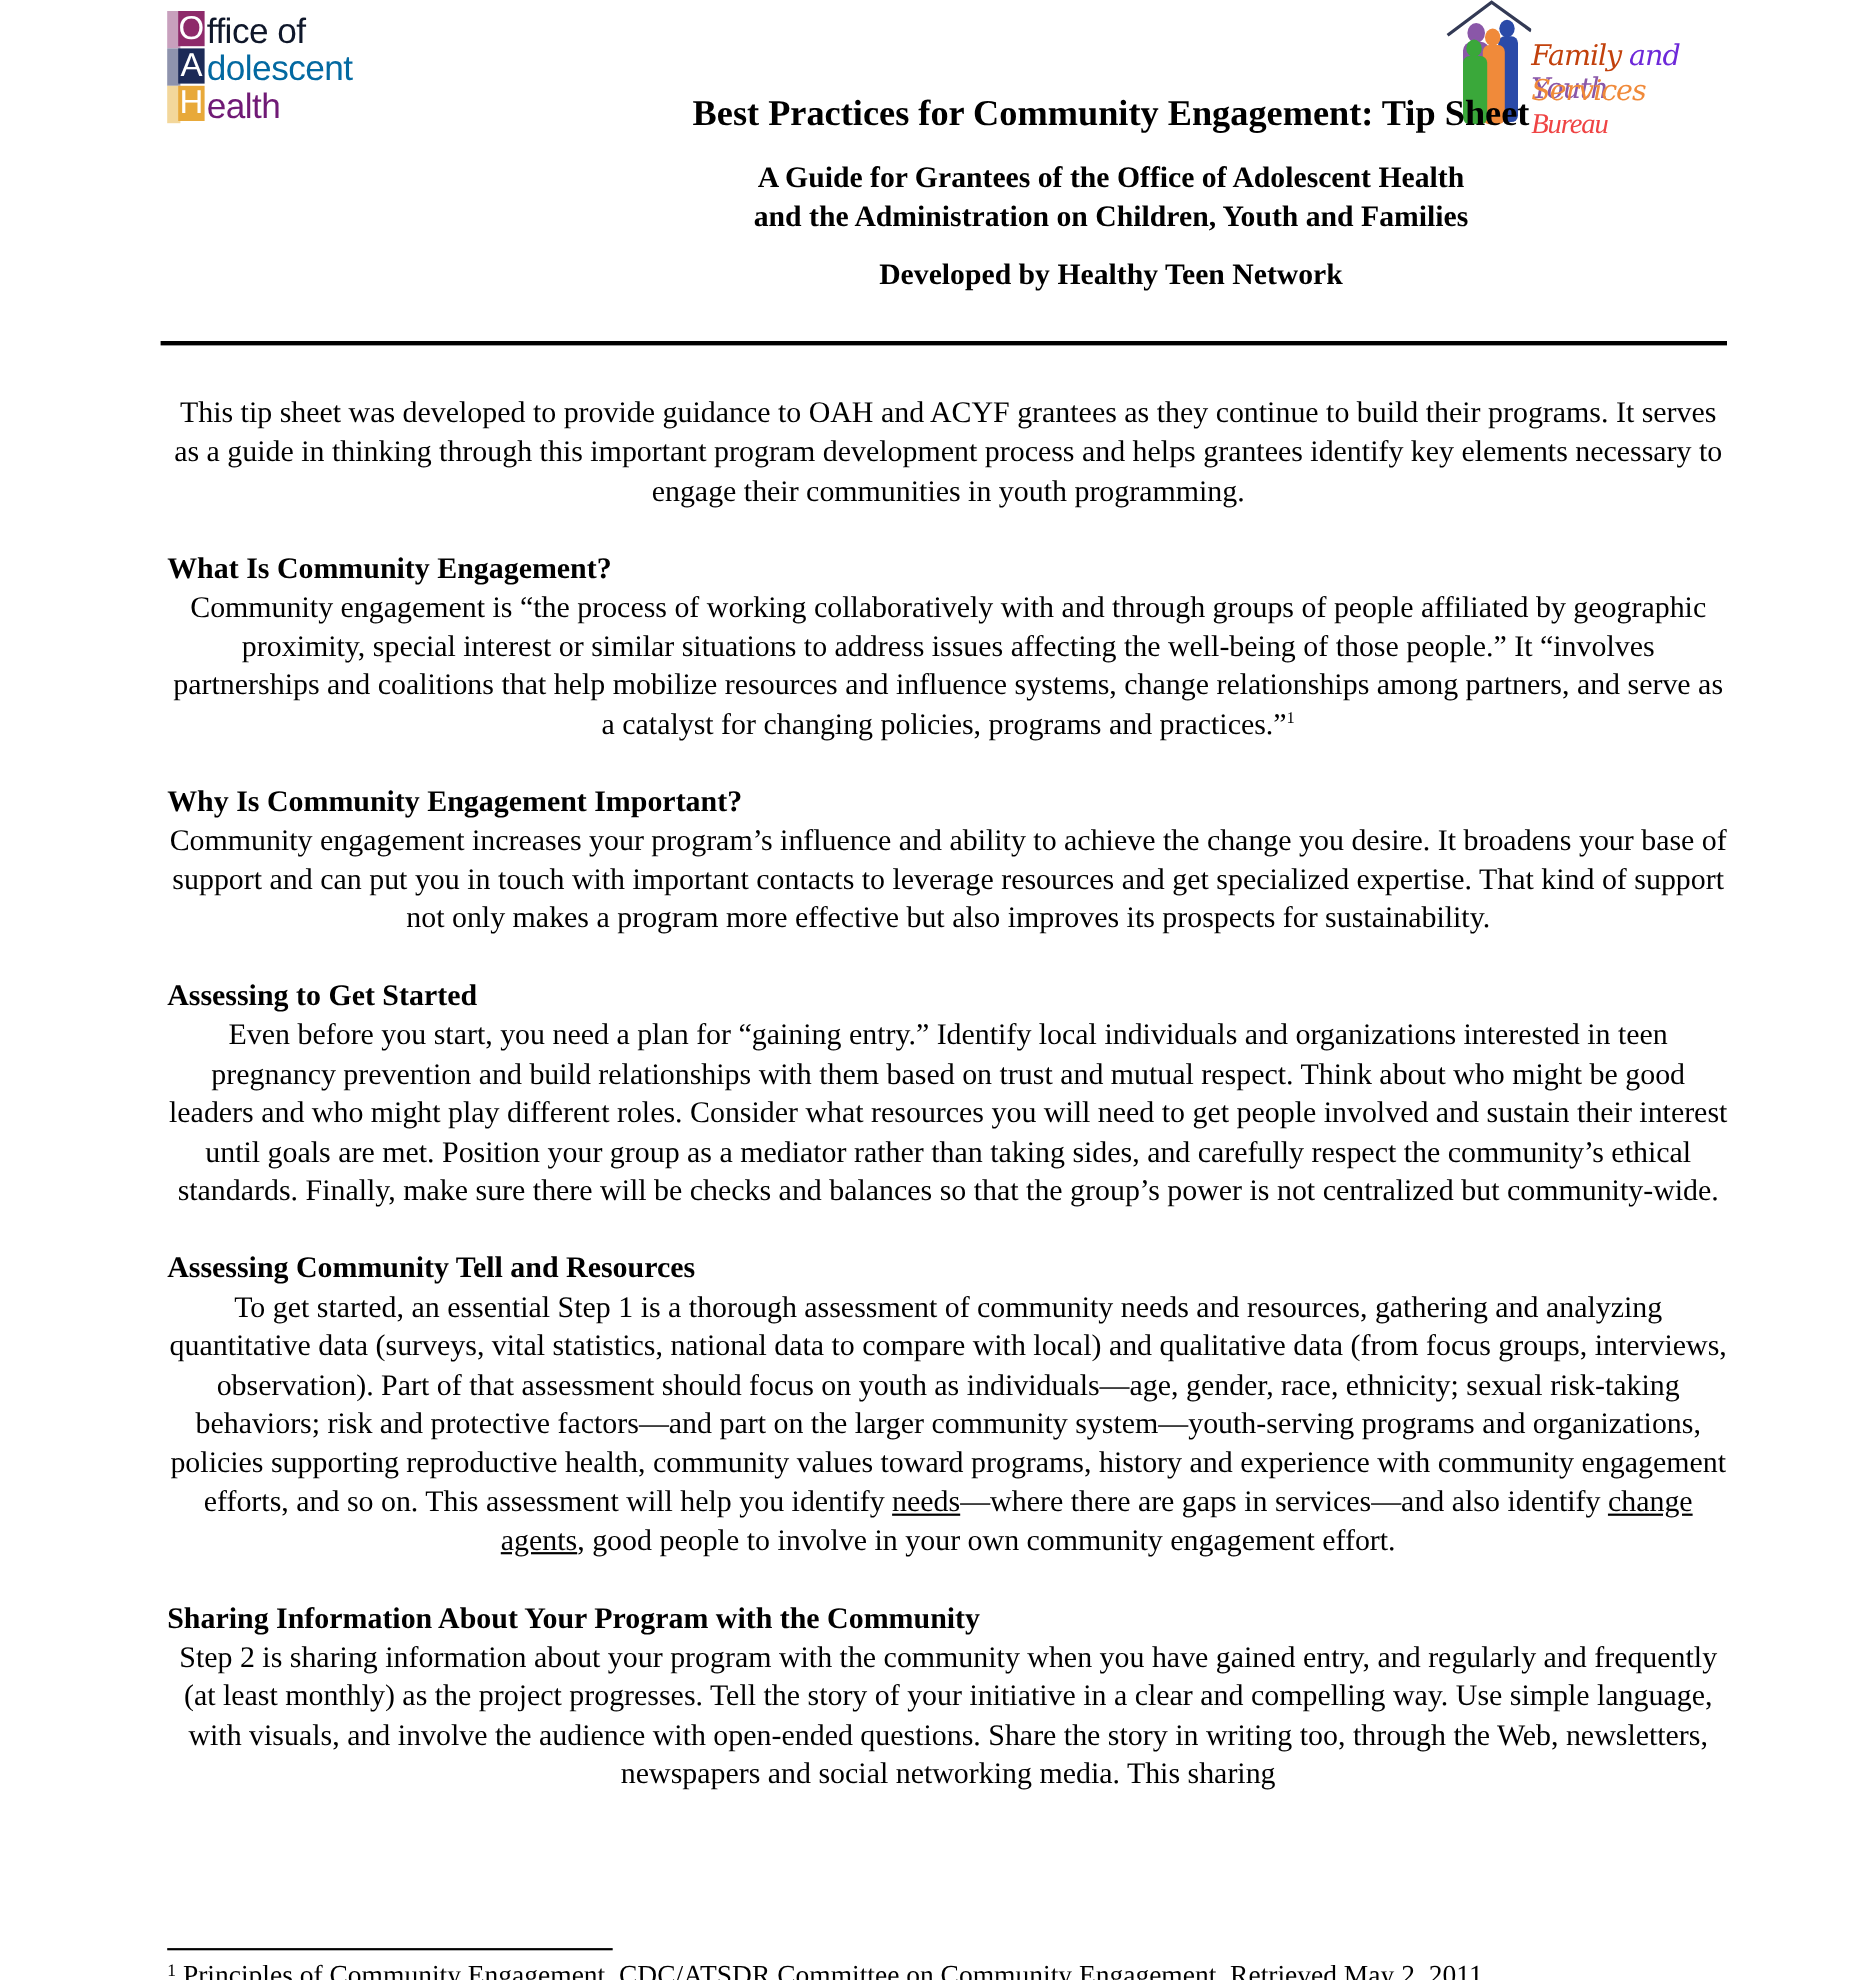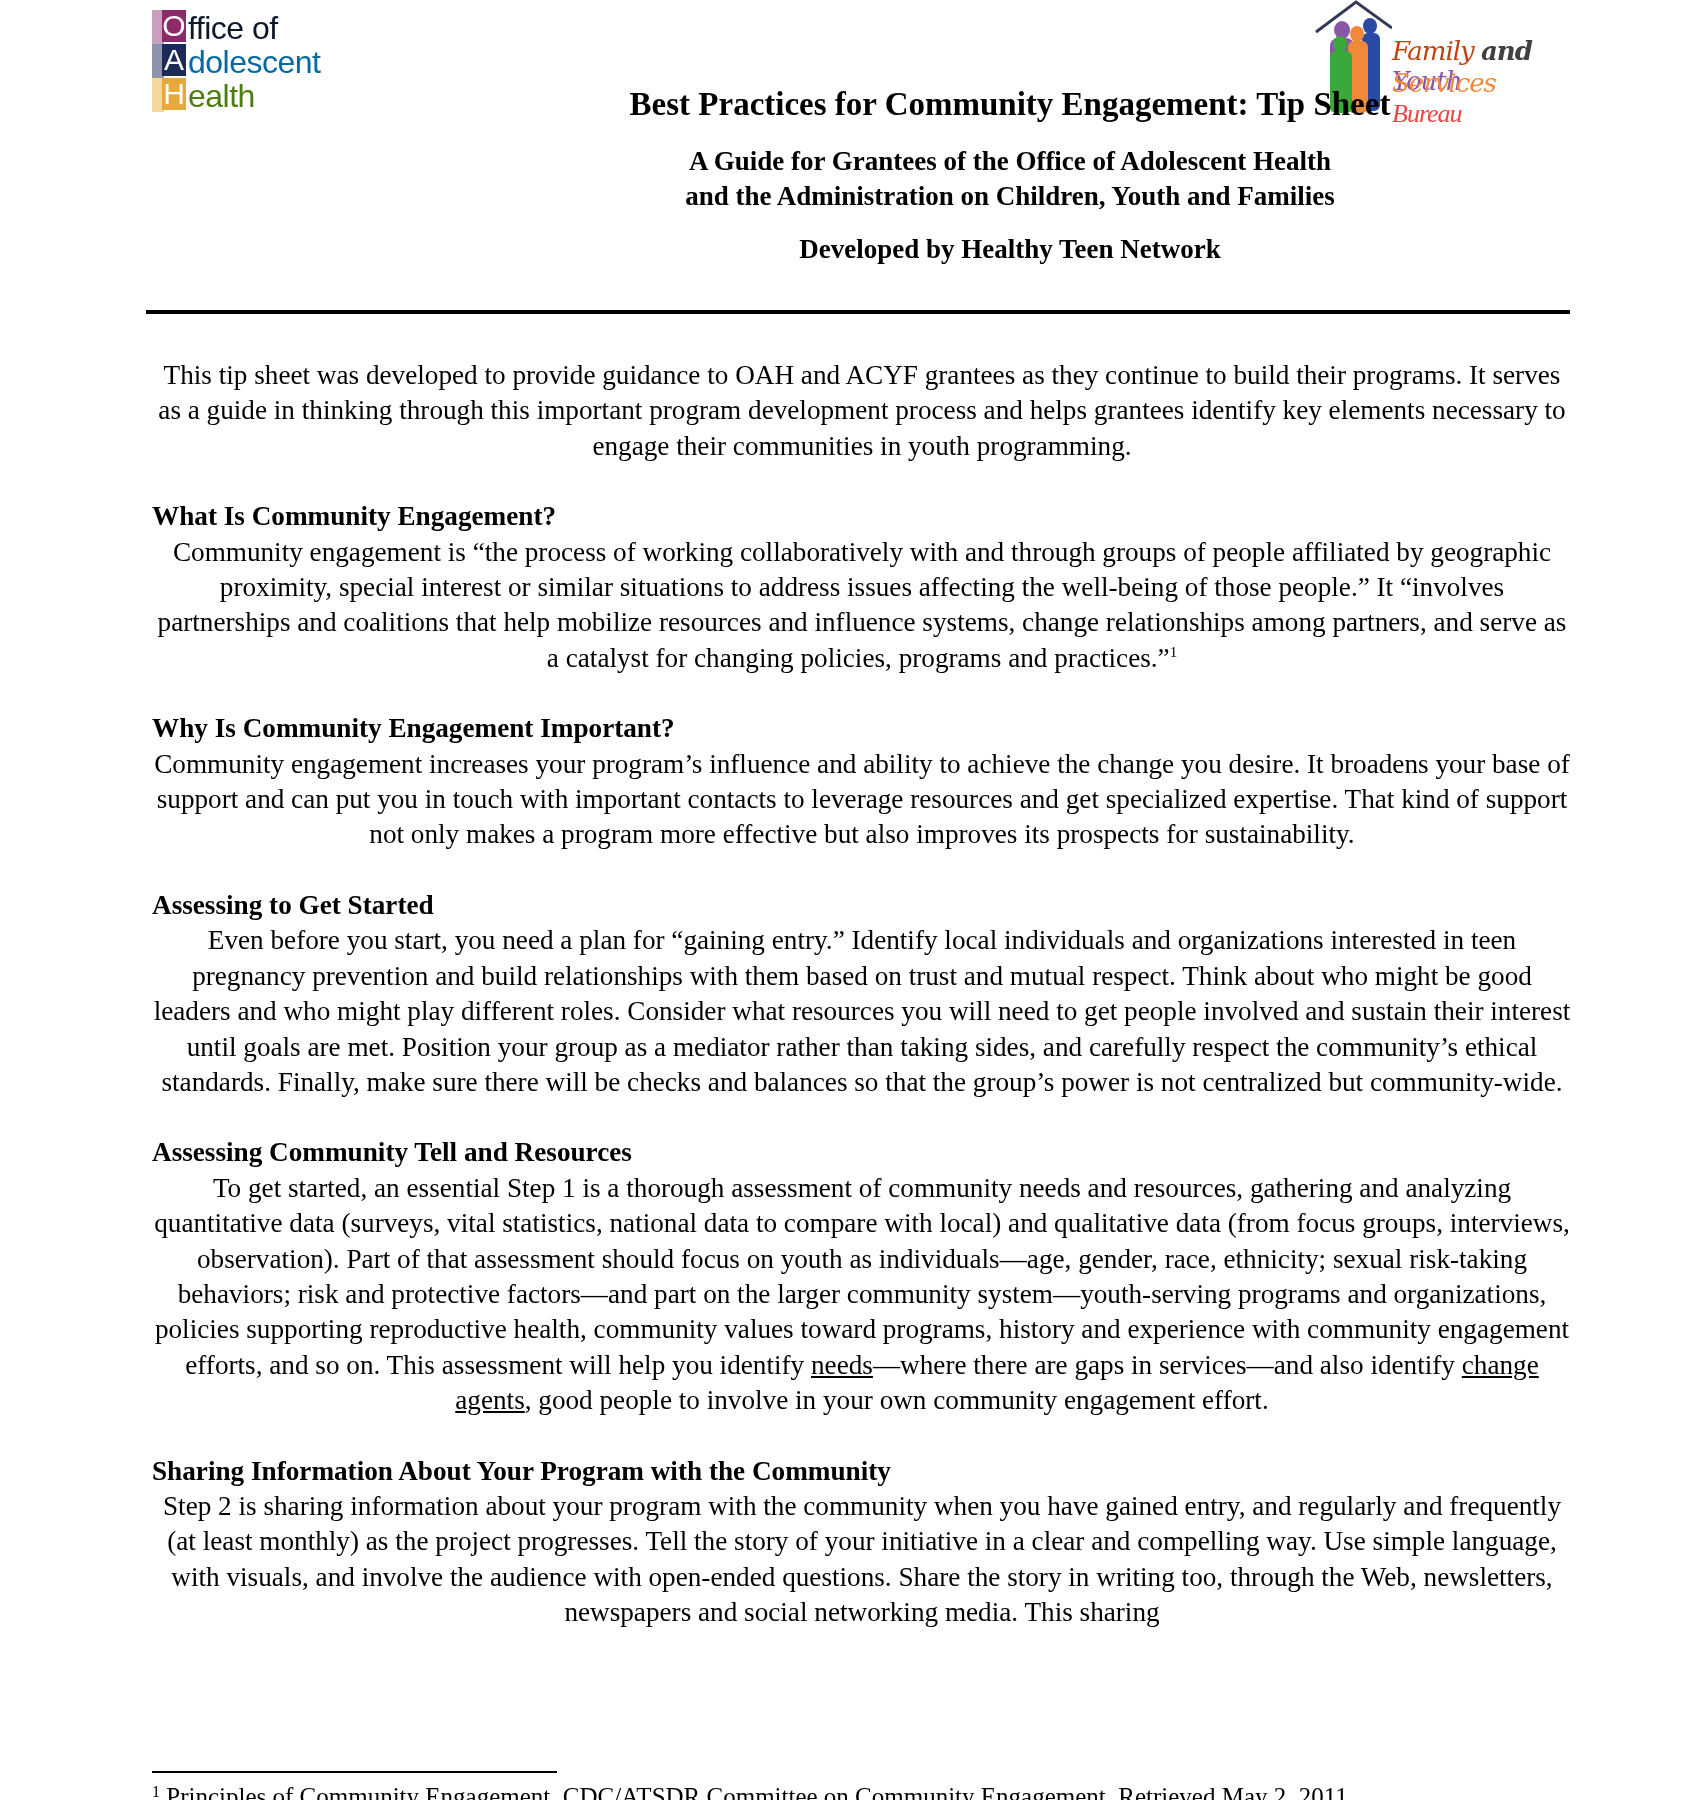--- a/index.html
+++ b/index.html
@@ -46,37 +46,37 @@
 
 <div class="oah-logo">
   <div class="strip" style="top:4px;background:#c8a0bd;"></div>
   <div class="strip" style="top:38px;background:#8e93ad;"></div>
   <div class="strip" style="top:72px;background:#f3d79b;"></div>
   <div class="box" style="top:4px;background:#8e2a6a;">O</div>
   <div class="box" style="top:38px;background:#1c2a57;">A</div>
   <div class="box" style="top:72px;background:#e8a93a;">H</div>
   <div class="word" style="top:6px;color:#0f172a;">ffice of</div>
   <div class="word" style="top:40px;color:#0369a1;">dolescent</div>
-  <div class="word" style="top:74px;color:#4d7c0f;">ealth</div>
+  <div class="word" style="top:74px;color:#701a75;">ealth</div>
 </div>
 
 <div class="fysb-logo">
   <svg width="80" height="122" viewBox="0 0 80 122">
     <polyline points="4,32 44,2 80,28" fill="none" stroke="#333a55" stroke-width="3"></polyline>
     <ellipse cx="30" cy="30" rx="8" ry="9" fill="#8a57a8"></ellipse>
     <rect x="18" y="38" width="24" height="70" rx="8" fill="#8a57a8"></rect>
     <ellipse cx="58" cy="26" rx="7" ry="8" fill="#2a4aa8"></ellipse>
     <rect x="50" y="33" width="18" height="78" rx="6" fill="#2a4aa8"></rect>
     <ellipse cx="45" cy="34" rx="7" ry="8" fill="#f08a3a"></ellipse>
     <rect x="36" y="41" width="20" height="72" rx="6" fill="#f08a3a"></rect>
     <ellipse cx="28" cy="44" rx="7" ry="8" fill="#3aa83a"></ellipse>
     <rect x="18" y="51" width="22" height="62" rx="6" fill="#3aa83a"></rect>
   </svg>
   <div class="text1">
-    <span style="color:#c2410c;">Family </span><span style="color:#404040;font-weight:bold;">and </span><span style="color:#8a57a8;">Youth</span>
+    <span style="color:#c2410c;">Family </span><span style="color:#6d28d9;">and </span><span style="color:#8a57a8;">Youth</span>
   </div>
   <div class="text2">
     <span style="color:#f08a3a;">Services </span><span style="color:#ef4444;font-family:Liberation Serif, serif;">Bureau</span>
   </div>
 </div>
 
 <div class="header title">Best Practices for Community Engagement: Tip Sheet</div>
 <div class="header subtitle">
   <div>A Guide for Grantees of the Office of Adolescent Health</div>
   <div>and the Administration on Children, Youth and Families</div>

